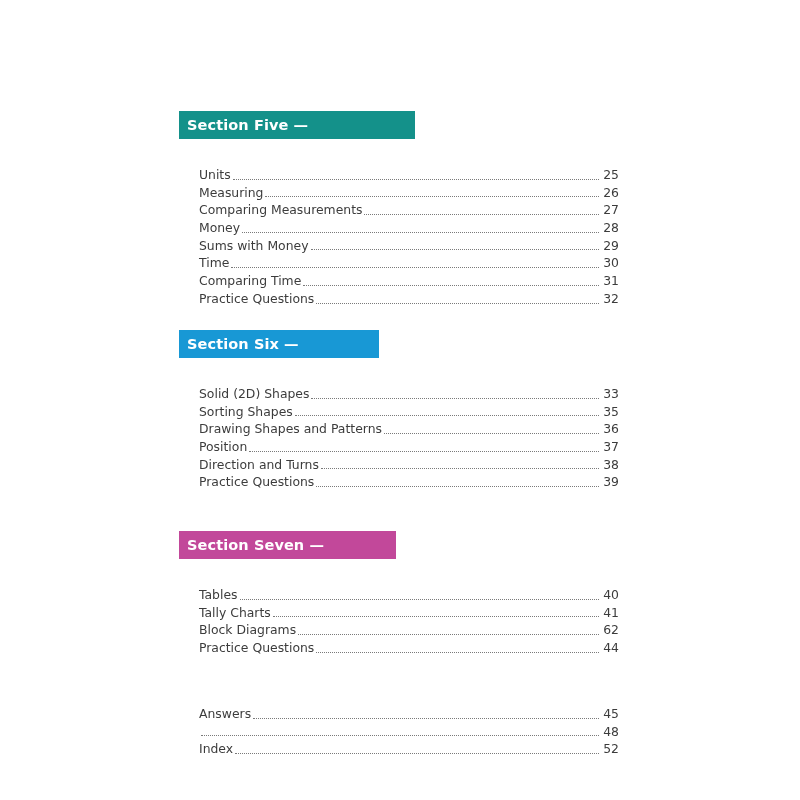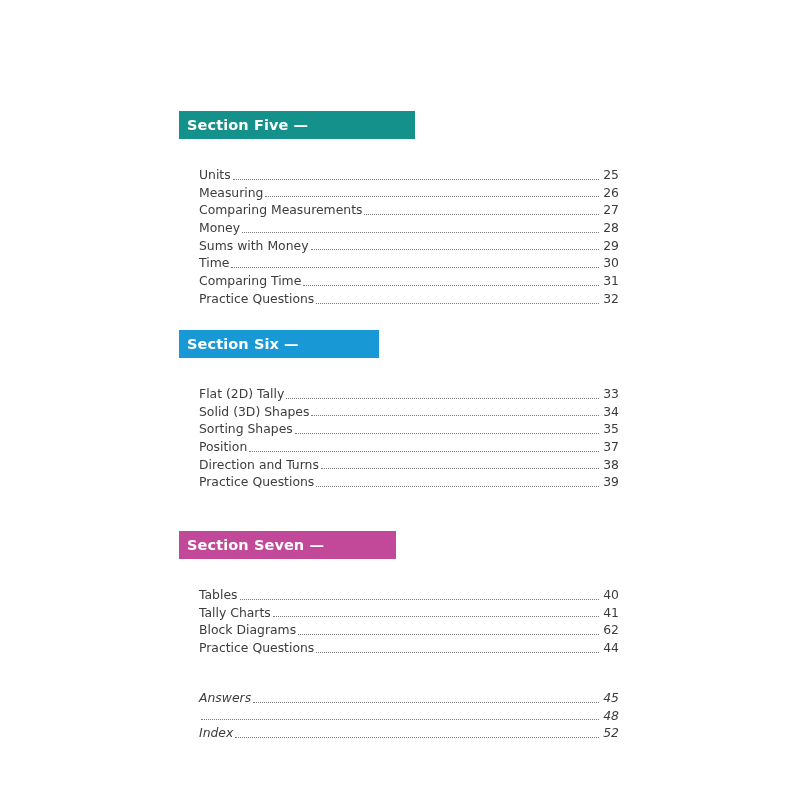--- a/index.html
+++ b/index.html
@@ -115,33 +115,33 @@
         <span class="dots"></span>
         <span class="page">32</span>
       </div>
   </div>
 </div>
 
 <div class="section" style="top:330px;">
   <div class="section-header" style="background:#1898d5; width:200px;">Section Six — Geometry</div>
   <div class="entries">
     <div class="entry">
-        <span class="title">Flat (2D) Tally</span>
+        <span class="title">Solid (2D) Shapes</span>
         <span class="dots"></span>
         <span class="page">33</span>
       </div>
     <div class="entry">
-        <span class="title">Solid (3D) Shapes</span>
-        <span class="dots"></span>
-        <span class="page">34</span>
-      </div>
-    <div class="entry">
         <span class="title">Sorting Shapes</span>
         <span class="dots"></span>
         <span class="page">35</span>
+      </div>
+    <div class="entry">
+        <span class="title">Drawing Shapes and Patterns</span>
+        <span class="dots"></span>
+        <span class="page">36</span>
       </div>
     <div class="entry">
         <span class="title">Position</span>
         <span class="dots"></span>
         <span class="page">37</span>
       </div>
     <div class="entry">
         <span class="title">Direction and Turns</span>
         <span class="dots"></span>
         <span class="page">38</span>
@@ -174,21 +174,21 @@
       </div>
     <div class="entry">
         <span class="title">Practice Questions</span>
         <span class="dots"></span>
         <span class="page">44</span>
       </div>
   </div>
 </div>
 
 <div class="section" style="top:689px;">
-  <div class="entries" style="margin-top:0;font-style:italic;">
+  <div class="entries" style="margin-top:16px;">
     <div class="entry">
         <span class="title">Answers</span>
         <span class="dots"></span>
         <span class="page">45</span>
       </div>
     <div class="entry">
         <span class="dots"></span>
         <span class="page">48</span>
       </div>
     <div class="entry">

